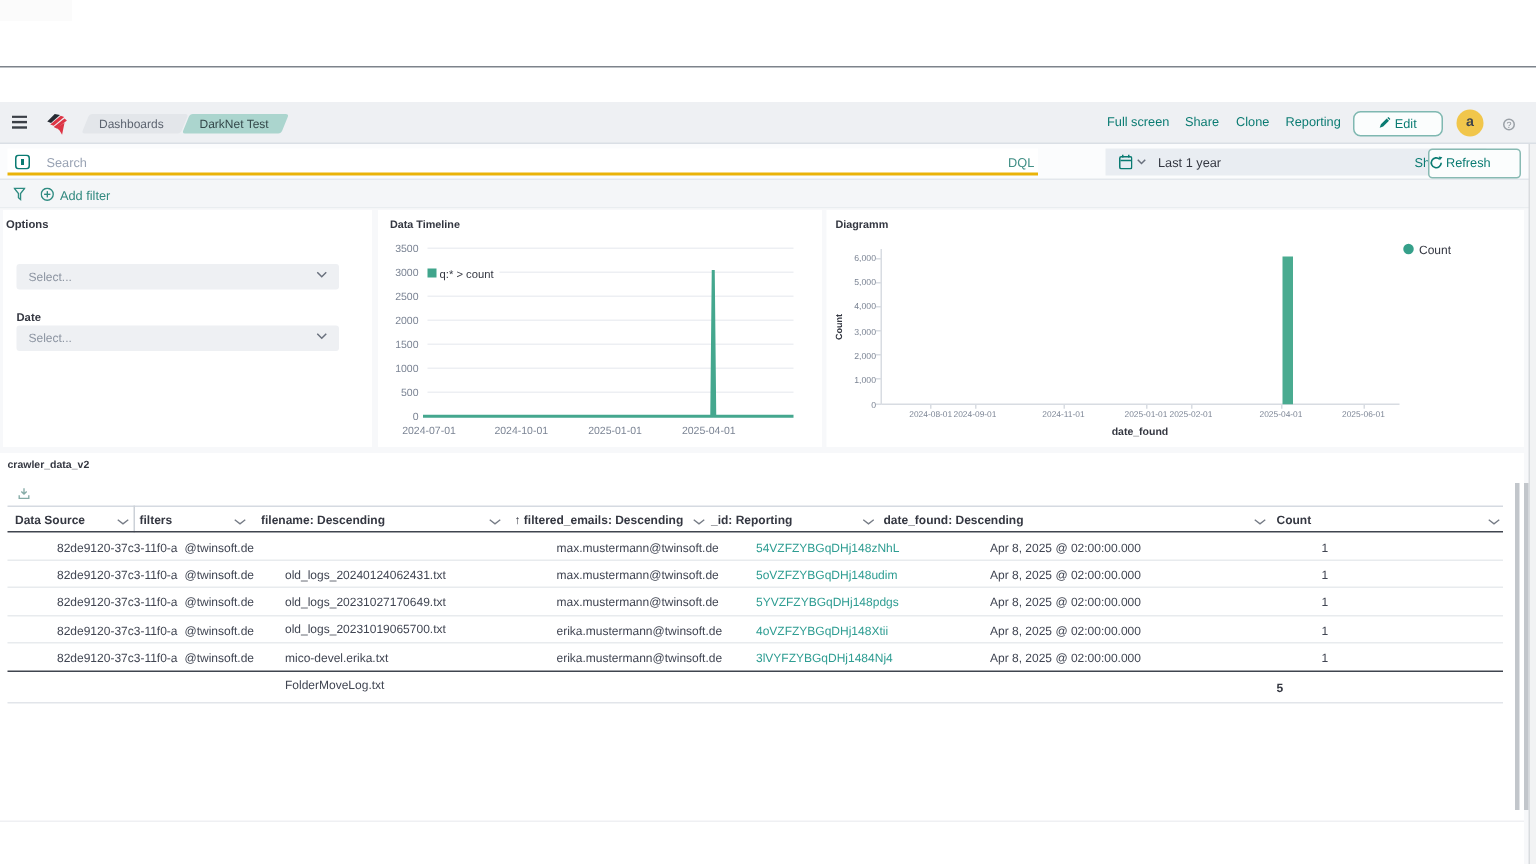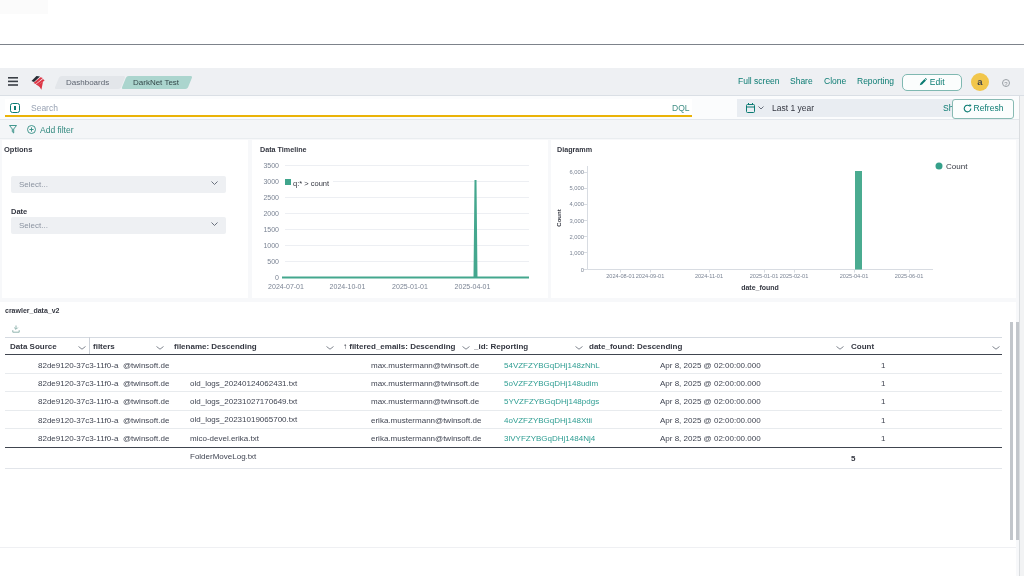--- a/index.html
+++ b/index.html
@@ -14,21 +14,21 @@
   .crumb { position:absolute; top:8px; height:13px; line-height:13px; font-size:8px; padding:0 9px; }
   .crumb-skew { position:absolute; top:0; left:0; right:0; bottom:0; transform:skewX(-22deg); border-radius:2px; }
   .crumb span { position:relative; }
   .tbl { position:absolute; top:8px; font-size:8.5px; color:#0a7b72; white-space:nowrap; }
   #editbtn { position:absolute; left:902px; top:74px; width:60px; height:17px; border:1px solid #7fb8b1; border-radius:5px; color:#0a7b72; font-size:8.5px; text-align:center; line-height:15px; background:#fbfdfd; }
   #avatar { position:absolute; left:971px; top:72.5px; width:18px; height:18px; border-radius:50%; background:#f1c64b; color:#40454c; font-size:9.5px; font-weight:bold; text-align:center; line-height:18px; }
   
   #searchrow { left:0; top:96px; width:1024px; height:24px; background:#fbfcfd; border-bottom:1px solid #e3e7ec; }
   #searchinput { position:absolute; left:5px; top:3px; width:687px; height:18px; background:#fff; border-bottom:2px solid #eab308; }
   #datearea { position:absolute; left:692px; top:3px; width:254px; height:18px; background:#e9edf2;margin-left:45px; }
-  #refreshbtn { position:absolute; left:952px; top:99px; width:62px; height:20px; border:1px solid #88bab3; border-radius:3px; color:#0a7b72; font-size:8.5px; background:#fbfdfd; line-height:17px; text-align:center; }
+  #refreshbtn { position:absolute; left:952px; top:99px; width:62px; height:20px; border:1px solid #88bab3; border-radius:3px; color:#0a7b72; font-size:8.5px; background:#fbfdfd; line-height:17px; }
   
   #filterrow { left:0; top:120px; width:1024px; height:19px; background:#f4f6f8; border-bottom:1px solid #e9edf0; }
   
   #content { left:0; top:139px; width:1024px; height:437px; background:#f7f8fa; }
   .panel { position:absolute; background:#fff; }
   .ptitle { position:absolute; font-size:7.5px; font-weight:bold; color:#343741; }
   label.flabel { position:absolute; font-size:7.5px; font-weight:bold; color:#343741; }
   .select { position:absolute; left:9px; width:215px; height:17px; background:#eef0f3; border-radius:2px; color:#8b93a0; font-size:8px; line-height:17px; padding-left:8px; }
   .select .chev { position:absolute; right:8px; top:5px; }
   

